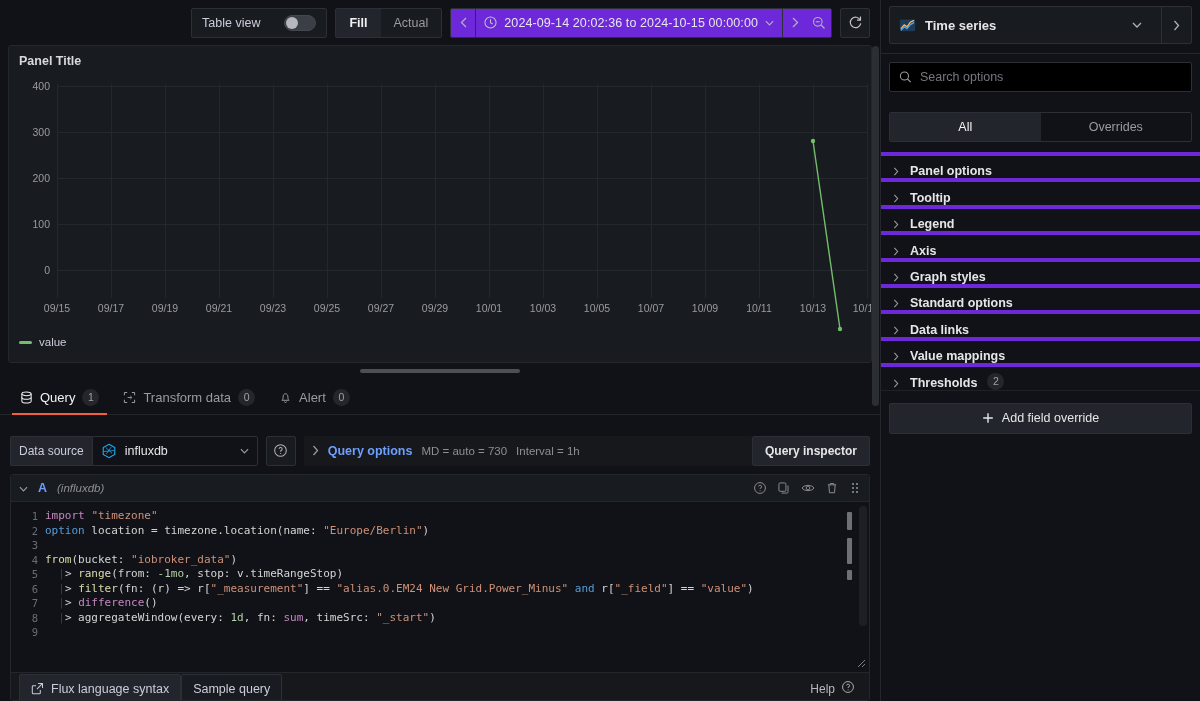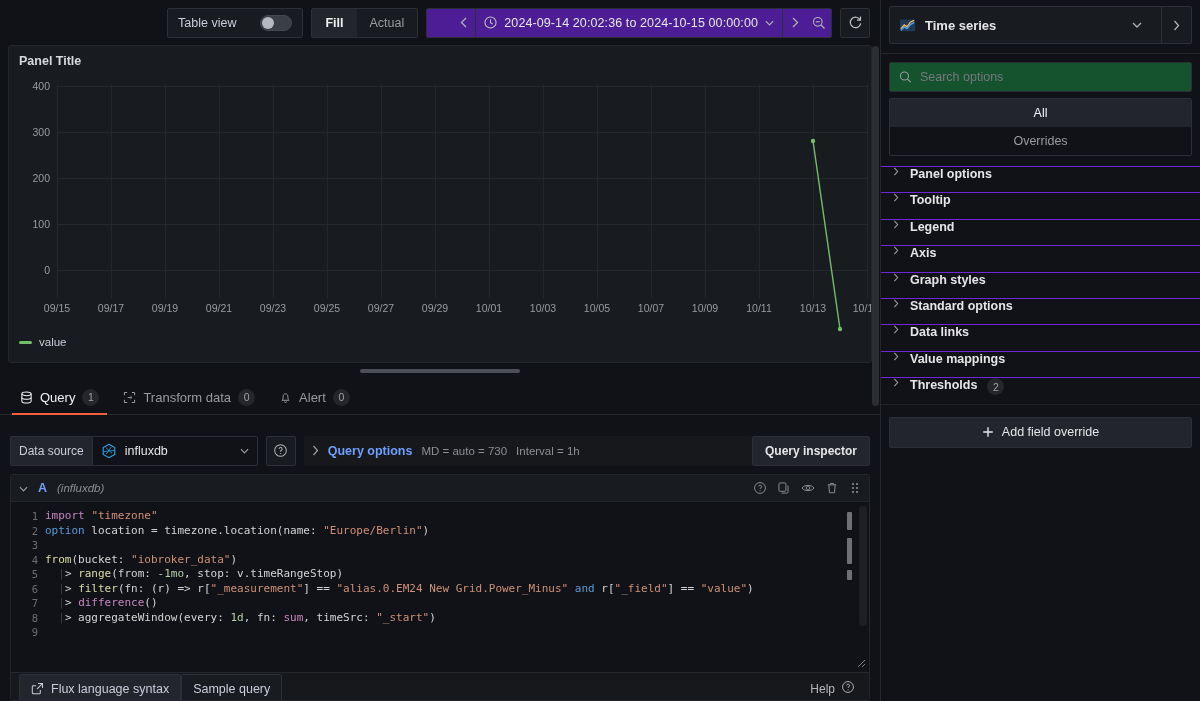--- a/index.html
+++ b/index.html
@@ -31,21 +31,21 @@
   }
   .switch { width: 32px; height: 16px; border-radius: 8px; background: #3a3f46; position: relative; border:1px solid #44474d;}
   .switch .knob { position: absolute; left: 1px; top: 1px; width: 12px; height: 12px; border-radius: 50%; background: #b6b8bd; }
 
   .seg { display: flex; height: 30px; border: 1px solid #2c2f35; border-radius: 2px; overflow: hidden; background:#181b1f;}
   .seg > div { display: flex; align-items: center; padding: 0 13px; font-size: 12.5px; color: #9a9ba1; cursor: default; }
   .seg > div.on { background: #22252b; color: #f2f2f3; font-weight: bold; }
 
   .timebox {
     display: flex; align-items: center; height: 30px;
-    border: 1px solid #2c2f35; border-radius: 2px; background: #4c1d95; padding-left: 24px;
+    border: 1px solid #2c2f35; border-radius: 2px; background: #6d28d9;
   }
   .timebox .tb { display: flex; align-items: center; justify-content:center; width: 24px; height: 28px; color: #b0b1b6; font-size: 12px; }
   .tr-main { display: flex; align-items: center; gap: 7px; padding: 0 8px; height: 28px; border-left: 1px solid #2c2f35; border-right: 1px solid #2c2f35;}
   .tr-text { font-size: 12.5px; color: #e6e6e8; white-space: nowrap; letter-spacing: .1px;}
   .iconbtn { display: flex; align-items: center; justify-content: center; width: 30px; height: 30px; border: 1px solid #2c2f35; border-radius: 2px; background: #181b1f; }
 
   
   .panelwrap { padding: 0 8px; }
   .panel {
     border: 1px solid #23262b; border-radius: 3px; background: #181b1f;
@@ -122,30 +122,30 @@
 
   
   .right { width: 320px; height: 701px; background: #111217; border-left: 1px solid #23262b; display: flex; flex-direction: column; }
   .vizpick { height: 38px; margin: 6px 8px 0 8px; background: #181b1f; border: 1px solid #2c2f35; border-radius: 2px; display: flex; align-items: center; padding: 0 0 0 9px; gap: 9px;}
   .vizpick .vname { flex: 1; font-size: 13px; font-weight: bold; color: #e6e6e8; }
   .vizpick .sb { width: 30px; height: 36px; display: flex; align-items: center; justify-content: center; color: #b0b1b6; font-size: 11px;}
   .vizpick .sb.div { border-left: 1px solid #2c2f35; }
 
   .optbody { margin-top: 9px; border-top: 1px solid #23262b; flex: 1; }
   .searchrow { padding: 8px 8px 0 8px; }
-  .searchbox { height: 30px; border: 1px solid #2c2f35; border-radius: 2px; background: #14532d; display: flex; align-items: center; gap: 8px; padding: 0 9px; }
+  .searchbox { height: 30px; border: 1px solid #2c2f35; border-radius: 2px; background: #000000; display: flex; align-items: center; gap: 8px; padding: 0 9px; }
   .searchbox input { background: transparent; border: none; outline: none; color: #ccccdc; font-size: 12.5px; font-family: "Liberation Sans", sans-serif; width: 100%; }
   .searchbox input::placeholder { color: #767880; }
 
-  .radiorow { display: flex; margin: 6px 8px 0 8px; border: 1px solid #2c2f35; border-radius: 2px; overflow: hidden; flex-direction: column; }
+  .radiorow { display: flex; margin: 20px 8px 0 8px; border: 1px solid #2c2f35; border-radius: 2px; overflow: hidden; }
   .radiorow > div { flex: 1; text-align: center; line-height: 28px; font-size: 12.5px; color: #9a9ba1; background: #111217;}
   .radiorow > div.on { background: #22252b; color: #f2f2f3; }
 
   .optlist { margin-top: 10px; }
-  .optrow { display: flex; align-items: flex-start; gap: 10px; height: 26.4px; padding: 0 8px 0 12px; border-top: 1px solid #6d28d9; }
+  .optrow { display: flex; align-items: flex-end; gap: 10px; height: 26.4px; padding: 0 8px 0 12px; border-top: 4px solid #6d28d9; }
   .optrow .oc { color: #8e8f94; font-size: 10px; width: 7px; }
   .optrow .ol { font-size: 12.5px; font-weight: bold; color: #e6e6e8; }
   .addoverride { margin: 12px 8px 0 8px; height: 31px; background: #22252b; border: 1px solid #2c2f35; border-radius: 2px; display: flex; align-items: center; justify-content: center; gap: 8px; font-size: 12.5px; color: #e6e6e8; }
   .sep { border-top: 1px solid #1e2126; }
 </style>
 </head>
 <body>
 
 <div class="app">
 

